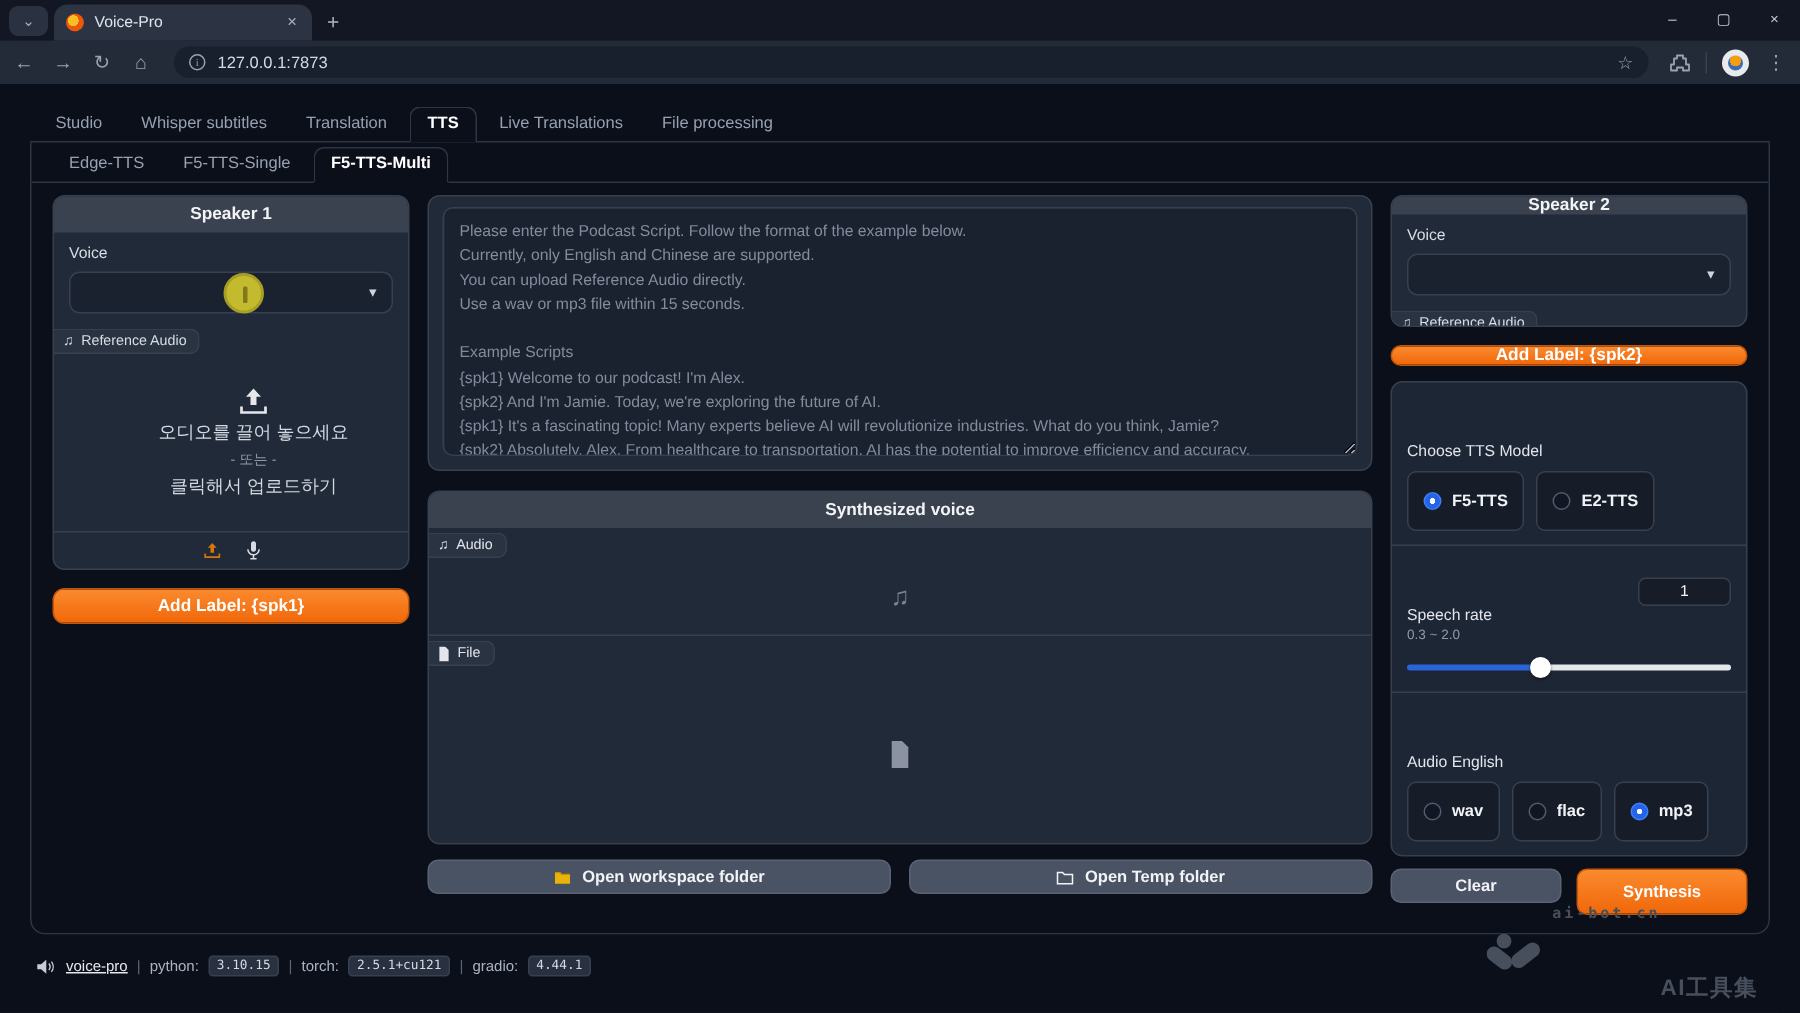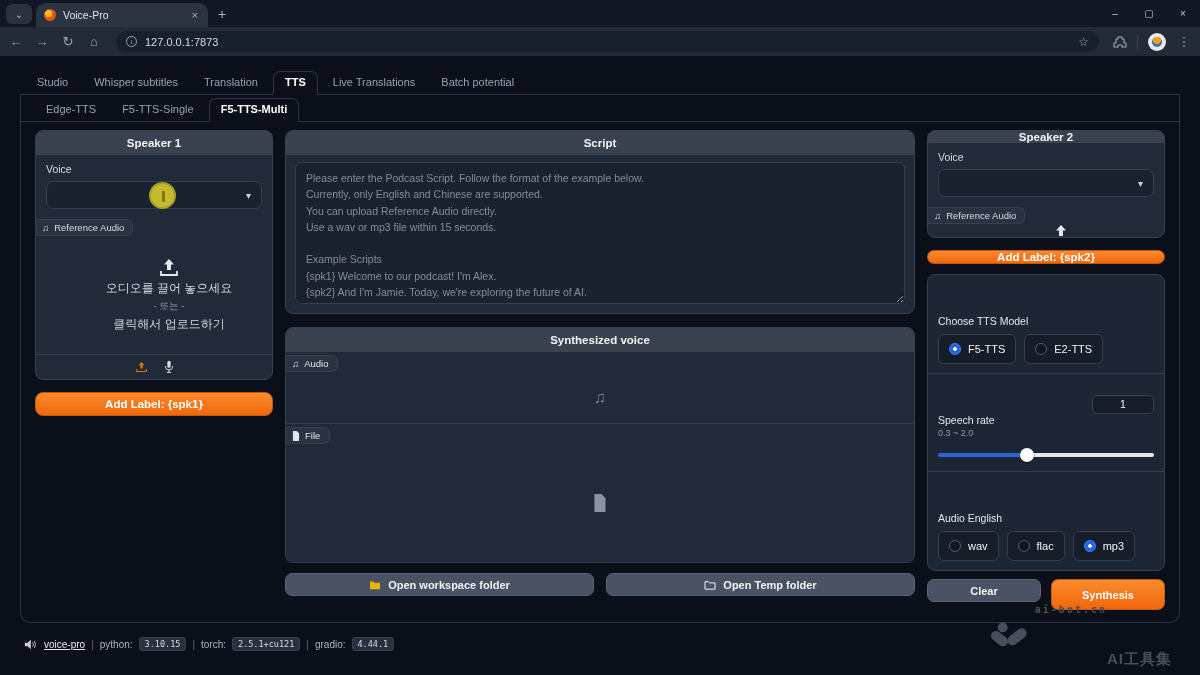--- a/index.html
+++ b/index.html
@@ -95,21 +95,21 @@
   .gray-btn { flex:1; height:23px; background:#4a5364; border:1px solid #5a6375; border-radius:7px; color:#f1f3f6;
               font-size:11px; font-weight:bold; display:flex; align-items:center; justify-content:center; gap:7px; }
 
   
   .settings-card { margin-top:10px; border:1px solid #36404f; border-radius:8px; background:#1d2634; }
   .set-section { padding:8px 10px 9px; }
   .set-section + .set-section { border-top:1px solid #36404f; }
   .set-label { font-size:10.5px; color:#e2e6ec; margin-bottom:7px;margin-top:32px; }
   .chip-row { display:flex; gap:8px; }
   .radio-chip { display:flex; align-items:center; gap:7px; background:#161d29; border:1px solid #36404f; border-radius:6px;
-                padding:8px 10px; font-size:11px; font-weight:normal; color:#f1f3f6; }
+                padding:13px 10px; font-size:11px; font-weight:bold; color:#f1f3f6; }
   .rdot { width:12px; height:12px; border-radius:50%; border:1px solid #525c6d; background:#101722; flex:none; }
   .rdot.on { border:1px solid #3b82f6; background:radial-gradient(circle, #ffffff 0 26%, #2563eb 27% 100%); }
   .rate-head { display:flex; align-items:center; justify-content:space-between; }
   .rate-input { width:62px; height:19px; background:#161d29; border:1px solid #36404f; border-radius:5px;
                 color:#f1f3f6; font-size:10.5px; text-align:center; }
   .rate-range { font-size:9px; color:#8f99a8; margin-top:2px; }
   .slider { position:relative; margin-top:10px; height:14px; }
   .slider-track { position:absolute; top:5px; left:0; right:0; height:4px; border-radius:2px;
                   background:linear-gradient(to right, #2b63d9 0 41%, #e5e7eb 41% 100%); }
   .slider-handle { position:absolute; top:0; left:calc(41% - 7px); width:14px; height:14px; border-radius:50%;
@@ -176,21 +176,21 @@
 </div>
 
 <div class="app">
 
   <div class="tabs-row">
     <div class="mtab">Studio</div>
     <div class="mtab">Whisper subtitles</div>
     <div class="mtab">Translation</div>
     <div class="mtab active">TTS</div>
     <div class="mtab">Live Translations</div>
-    <div class="mtab">Batch potential</div>
+    <div class="mtab">File processing</div>
   </div>
 
   <div class="tts-wrap">
 
     <div class="subtabs-row">
       <div class="stab">Edge-TTS</div>
       <div class="stab">F5-TTS-Single</div>
       <div class="stab active">F5-TTS-Multi</div>
     </div>
 
@@ -230,21 +230,20 @@
               <line x1="6" y1="11.5" x2="6" y2="14" stroke="#d7dce4" stroke-width="1.2"></line>
               <line x1="3.5" y1="14.5" x2="8.5" y2="14.5" stroke="#d7dce4" stroke-width="1.2"></line>
             </svg>
           </div>
         </div>
         <div class="orange-btn">Add Label: {spk1}</div>
       </div>
 
       <div class="col-mid">
         <div class="card script-card">
-          <div class="card-header">Script</div>
           <div class="script-body">
             <textarea class="script" placeholder="Please enter the Podcast Script. Follow the format of the example below.
 Currently, only English and Chinese are supported.
 You can upload Reference Audio directly.
 Use a wav or mp3 file within 15 seconds.
 
 Example Scripts
 {spk1} Welcome to our podcast! I'm Alex.
 {spk2} And I'm Jamie. Today, we're exploring the future of AI.
 {spk1} It's a fascinating topic! Many experts believe AI will revolutionize industries. What do you think, Jamie?

